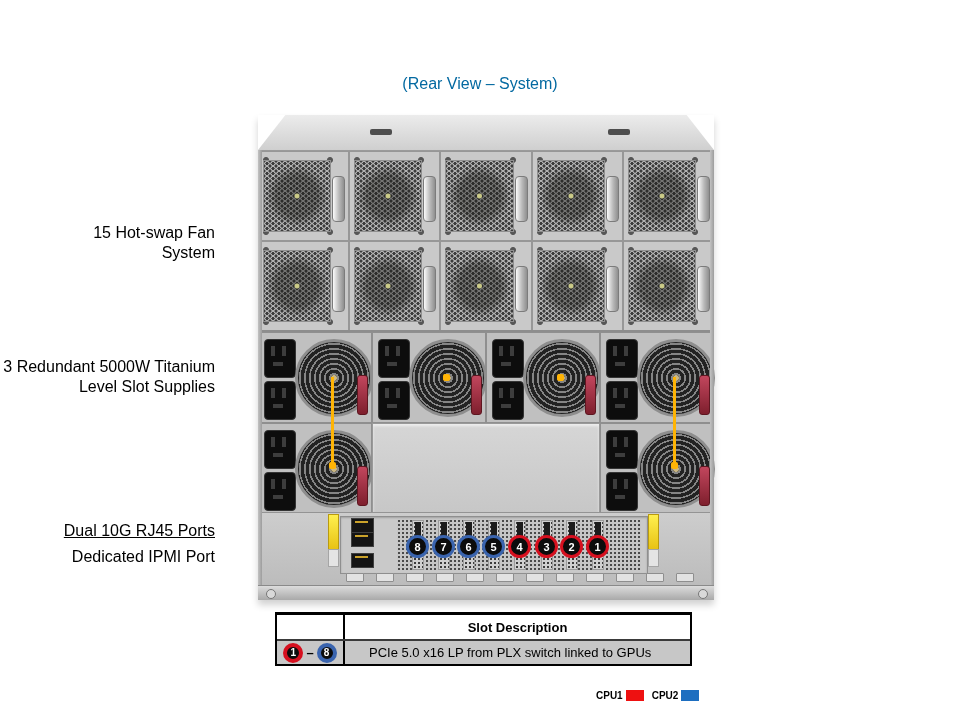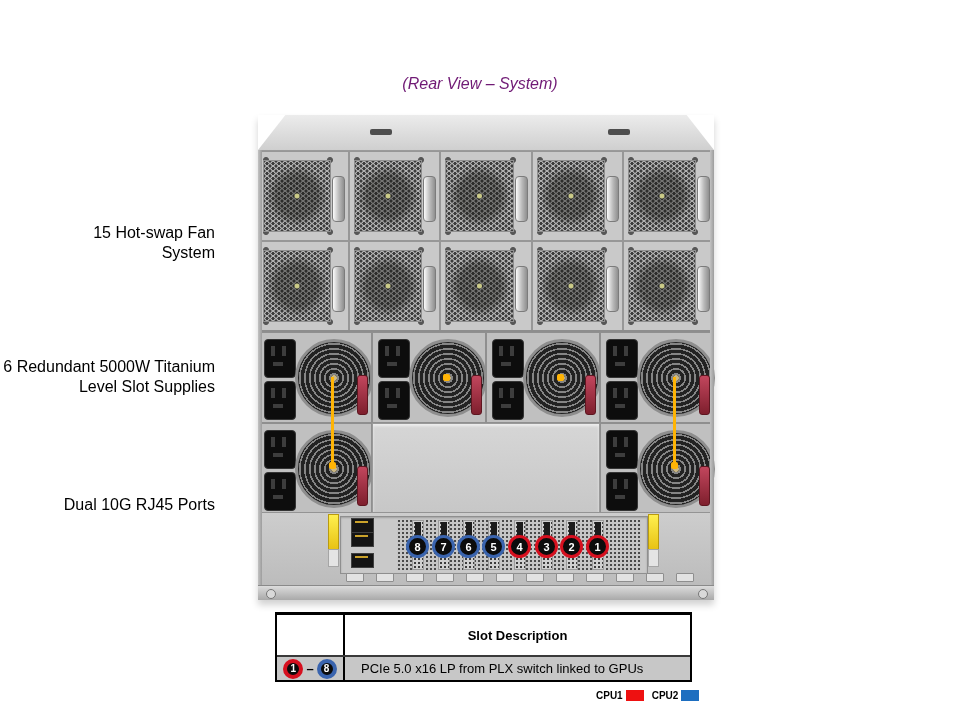--- a/index.html
+++ b/index.html
@@ -1,26 +1,26 @@
 <!DOCTYPE html>
 <html><head>
 <meta charset="utf-8">
 <style>
   html,body{margin:0;padding:0;background:#fff;}
   #stage{position:relative;width:960px;height:720px;background:#ffffff;overflow:hidden;
          font-family:"Liberation Sans", sans-serif;color:#000;}
 
   
   .fig-title{position:absolute;left:0;top:75px;width:100%;text-align:center;
-             font-size:16px;font-style:italic;color:#701a75;}
+             font-size:16px;color:#0369a1;}
 
   
   .lbl{position:absolute;right:745px;text-align:right;font-size:16px;line-height:20px;
        white-space:nowrap;color:#000;}
-  .lbl-fan{top:223px;} .lbl-psu{top:357px;} .lbl-rj45{top:495px;} .lbl-ipmi{top:547px;}
+  .lbl-fan{top:223px;} .lbl-psu{top:357px;} .lbl-rj45{top:521px;text-decoration:underline;} .lbl-ipmi{top:547px;}
 
   
   .cl{position:absolute;background:#ffb405;}
   .cl-dot{position:absolute;width:7px;height:7px;border-radius:2px;background:#ffb405;}
 
   
   .chassis{position:absolute;left:258px;top:115px;width:456px;height:485px;
            box-shadow:0 5px 7px rgba(0,0,0,0.18);}
   .lid{position:absolute;left:0;top:0;width:456px;height:35px;
        background:linear-gradient(#ececec,#cfcfcf);
@@ -101,26 +101,26 @@
   .tab{width:16px;height:7px;background:#e2e2e2;border:1px solid #8e8e8e;border-radius:1px;}
 
   .bottom-bar{position:absolute;left:0;top:470px;width:456px;height:15px;
        background:linear-gradient(#dcdcdc,#a9a9a9);border-top:1px solid #8a8a8a;box-sizing:border-box;}
   .screw{position:absolute;width:8px;height:8px;border-radius:50%;background:#d9d9d9;border:1px solid #777;}
 
   
   .dtable{position:absolute;left:275px;top:612px;width:413px;border:2px solid #000;
        border-top-width:3px;background:#fff;font-size:13px;}
   .trow{display:flex;}
-  .thead-row{height:40px;}
+  .thead-row{height:24px;}
   .tbody-row{height:23px;background:#c7c7c7;border-top:2px solid #3a3a3a;}
   .tc1{width:68px;border-right:2px solid #000;display:flex;align-items:center;justify-content:center;gap:2px;box-sizing:border-box;}
   .tc2{flex:1;display:flex;align-items:center;}
   .thead-row .tc2{justify-content:center;font-weight:bold;}
-  .tbody-row .tc2{padding-left:16px;}
+  .tbody-row .tc2{padding-left:24px;}
   .tcirc{width:12px;height:12px;border-radius:50%;background:#0b0b0b;border:4px solid #888;
        color:#fff;font-size:10px;font-weight:bold;display:flex;align-items:center;justify-content:center;}
   .tdash{font-weight:bold;margin:0 1px;}
 
   
   .legend{position:absolute;left:596px;top:690px;display:flex;align-items:center;
        font-size:10px;font-weight:bold;}
   .lg-label{margin-right:3px;}
   .lg-swatch{width:18px;height:11px;margin-right:8px;}
 </style>
@@ -282,24 +282,25 @@
 
     <div class="rail" style="left:0;"></div>
     <div class="rail" style="right:0;"></div>
   </div>
 
   <div class="lbl lbl-fan">
     <div>15 Hot-swap Fan</div>
     <div>System</div>
   </div>
   <div class="lbl lbl-psu">
-    <div>6 Redundant 5000W Titanium</div>
+    <div>3 Redundant 5000W Titanium</div>
     <div>Level Slot Supplies</div>
   </div>
   <div class="lbl lbl-rj45">Dual 10G RJ45 Ports</div>
+  <div class="lbl lbl-ipmi">Dedicated IPMI Port</div>
 
   <div class="cl" style="left: 221px; top: 240px; width: 134px; background: rgb(255, 180, 5);"></div>
   <div class="cl" style="left: 221px; top: 377px; width: 455px; background: rgb(255, 180, 5);"></div>
   <div class="cl" style="left: 331px; top: 377px; width: 3px; height: 90px; background: rgb(255, 180, 5);"></div>
   <div class="cl" style="left: 673px; top: 377px; width: 3px; height: 90px; background: rgb(255, 180, 5);"></div>
   <div class="cl-dot" style="left: 443px; top: 374px; background: rgb(255, 180, 5);"></div>
   <div class="cl-dot" style="left: 557px; top: 374px; background: rgb(255, 180, 5);"></div>
   <div class="cl-dot" style="left: 329px; top: 462px; background: rgb(255, 180, 5);"></div>
   <div class="cl-dot" style="left: 671px; top: 462px; background: rgb(255, 180, 5);"></div>
   <div class="cl" style="left: 221px; top: 529px; width: 138px; background: rgb(255, 180, 5);"></div>

